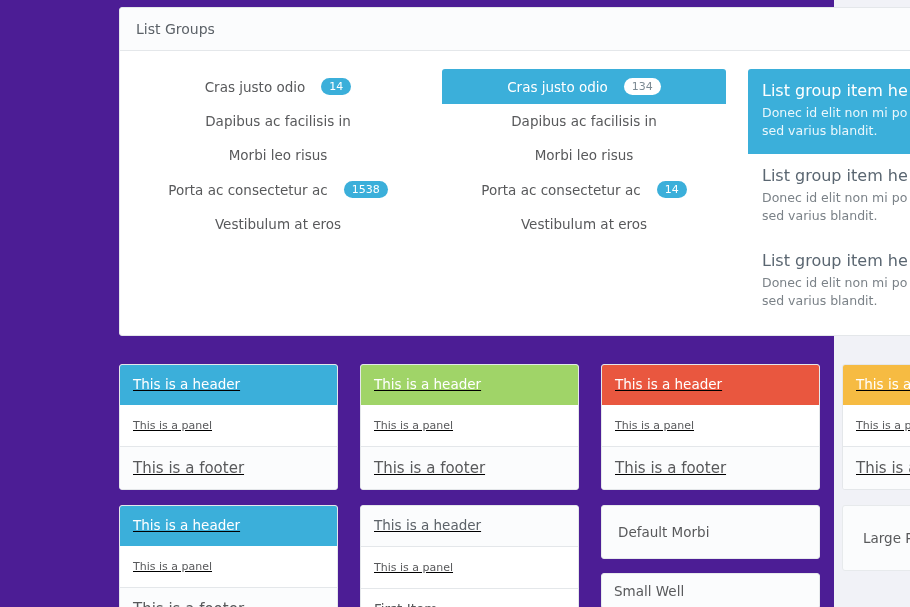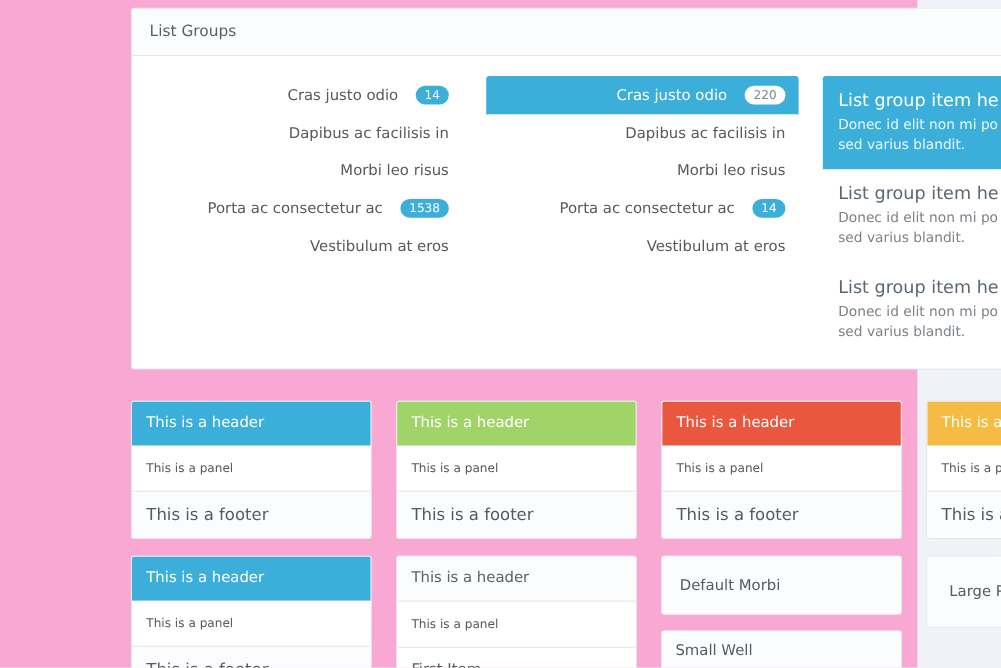--- a/index.html
+++ b/index.html
@@ -10,21 +10,21 @@
     overflow: hidden;
     background: #f1f2f7;
     font-family: "DejaVu Sans", "Liberation Sans", sans-serif;
     -webkit-font-smoothing: antialiased;
   }
 
   .page {
     position: relative;
     width: 834px;
     height: 607px;
-    background: #f9a8d4;
+    background: #4c1d95;
   }
 
   
   .lg-card {
     position: absolute;
     left: 119px;
     top: 7px;
     width: 900px;
     background: #ffffff;
     border: 1px solid #e4e7ea;
@@ -57,21 +57,21 @@
     position: relative;
     padding: 9px 12px 9px 12px;
     font-size: 13.5px;
     color: #58595b;
     background: #ffffff;
     border: 0;
     min-height: 18px;
     box-sizing: border-box;
     display: flex;
     align-items: center;
-    justify-content: flex-end;
+    justify-content: center;
     border-radius: 3px;
   }
   .lgi.first { border-radius: 3px 3px 0 0; }
   .lgi.active {
     background: #3bafda;
     color: #ffffff;
   }
 
   .badge {
     display: inline-block;
@@ -129,20 +129,21 @@
   .row2 { top: 505px; }
 
   .pcol { width: 219px; flex: 0 0 219px; }
 
   .panel {
     background: #ffffff;
     border: 1px solid #e4e7ea;
     border-radius: 3px;
     box-sizing: border-box;
     overflow: hidden;
+    text-decoration: underline;
   }
   .panel-heading {
     padding: 11px 13px;
     font-size: 13.5px;
     color: #ffffff;
     line-height: 1.3;
   }
   .panel-heading.plain {
     background: #fbfcfd;
     color: #5c6268;
@@ -214,21 +215,21 @@
           <li class="lgi">
             <span>Vestibulum at eros</span>
           </li>
         </ul>
       </div>
 
       <div class="lg-col">
         <ul class="list-group">
           <li class="lgi first active">
             <span>Cras justo odio</span>
-            <span class="badge">220</span>
+            <span class="badge">134</span>
           </li>
           <li class="lgi">
             <span>Dapibus ac facilisis in</span>
           </li>
           <li class="lgi">
             <span>Morbi leo risus</span>
           </li>
           <li class="lgi">
             <span>Porta ac consectetur ac</span>
             <span class="badge">14</span>

